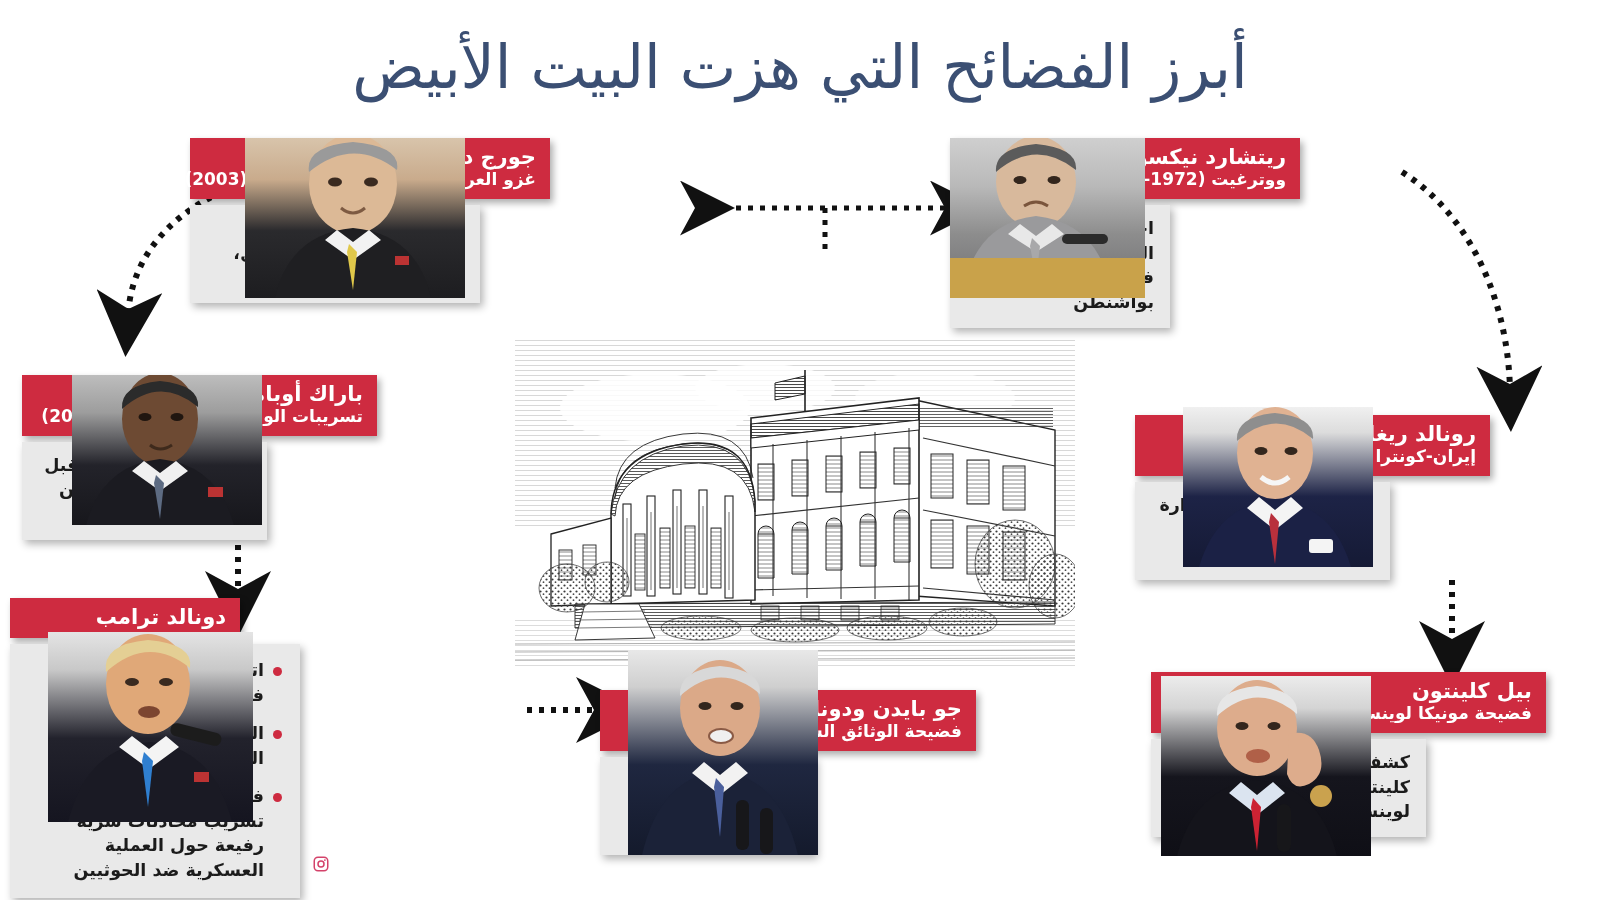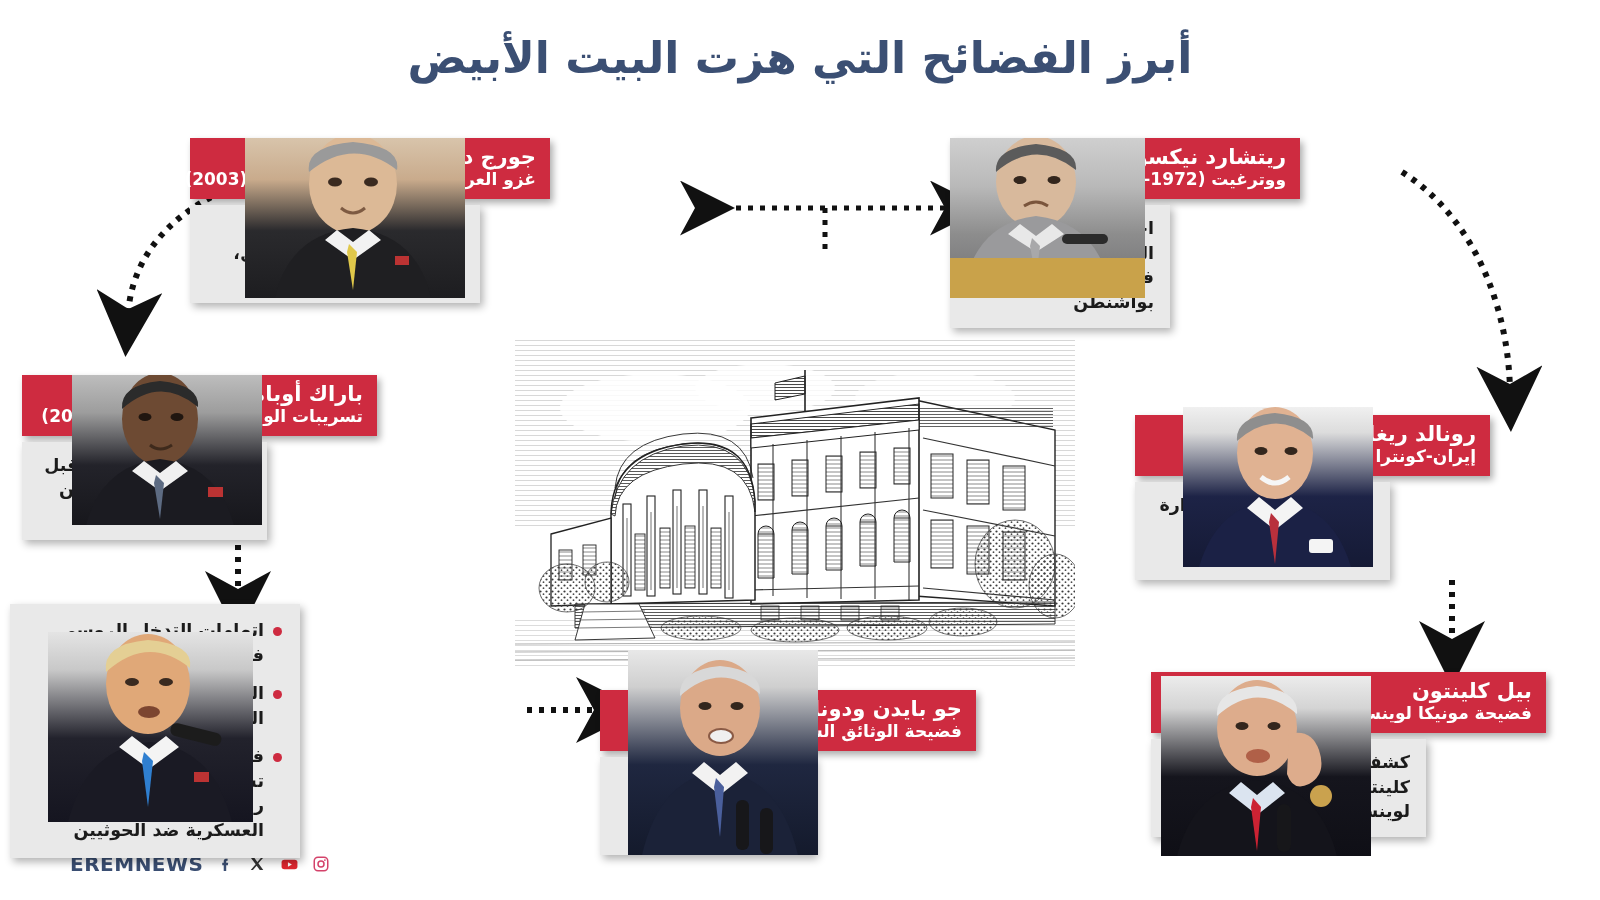--- a/index.html
+++ b/index.html
@@ -9,21 +9,21 @@
     background:#ffffff;
     font-family:"DejaVu Sans","Liberation Sans",sans-serif;
     position:relative;
   }
   #stage { position:relative; width:1600px; height:900px; }
 
   
   .page-title{
     position:absolute; left:0; right:0; top:32px;
     text-align:center;
-    font-size:44px; font-weight:bold;
+    font-size:60px; font-weight:normal;
     color:#3b4f73;
     letter-spacing:0px;
     direction:rtl;
   }
 
   
   .card{ position:absolute; }
   .card .photo{
     position:absolute; bottom:0;
     background-size:cover; background-position:center top;
@@ -360,20 +360,23 @@
         <ellipse cx="118" cy="50" rx="7" ry="4" fill="#3a2a20"></ellipse>
         <ellipse cx="101" cy="80" rx="11" ry="6" fill="#7c4530"></ellipse>
         <path d="M20 190 q18 -74 82 -80 q64 6 82 80 z" fill="#1a1a24"></path>
         <path d="M84 104 l17 13 l17 -13 l13 11 l-30 22 l-30 -22z" fill="#f4f4f4"></path>
         <path d="M96 120 l9 9 l-5 46 l-6 -46z" fill="#2f7fd0"></path>
         <rect x="146" y="140" width="15" height="10" fill="#b33"></rect>
         <rect x="122" y="96" width="52" height="13" rx="6" fill="#1c1c1c" transform="rotate(14 148 102)"></rect>
       </svg>
     </div>
     <div>
+      <div class="banner" style="margin-right:280px;">
+        <div class="name">دونالد ترامب</div>
+      </div>
       <div class="body-panel" style="margin-right:220px; margin-top:6px; padding:14px 16px 16px 16px;">
         <ul class="bullets">
           <li>اتهامات التدخل الروسي في الانتخابات (2016)</li>
           <li>التحريض على اقتحام الكابيتول (2021)</li>
           <li>فضيحة "سيغنال" (2025) تسريب محادثات سرية رفيعة حول العملية العسكرية ضد الحوثيين</li>
         </ul>
       </div>
     </div>
   </div>
 

